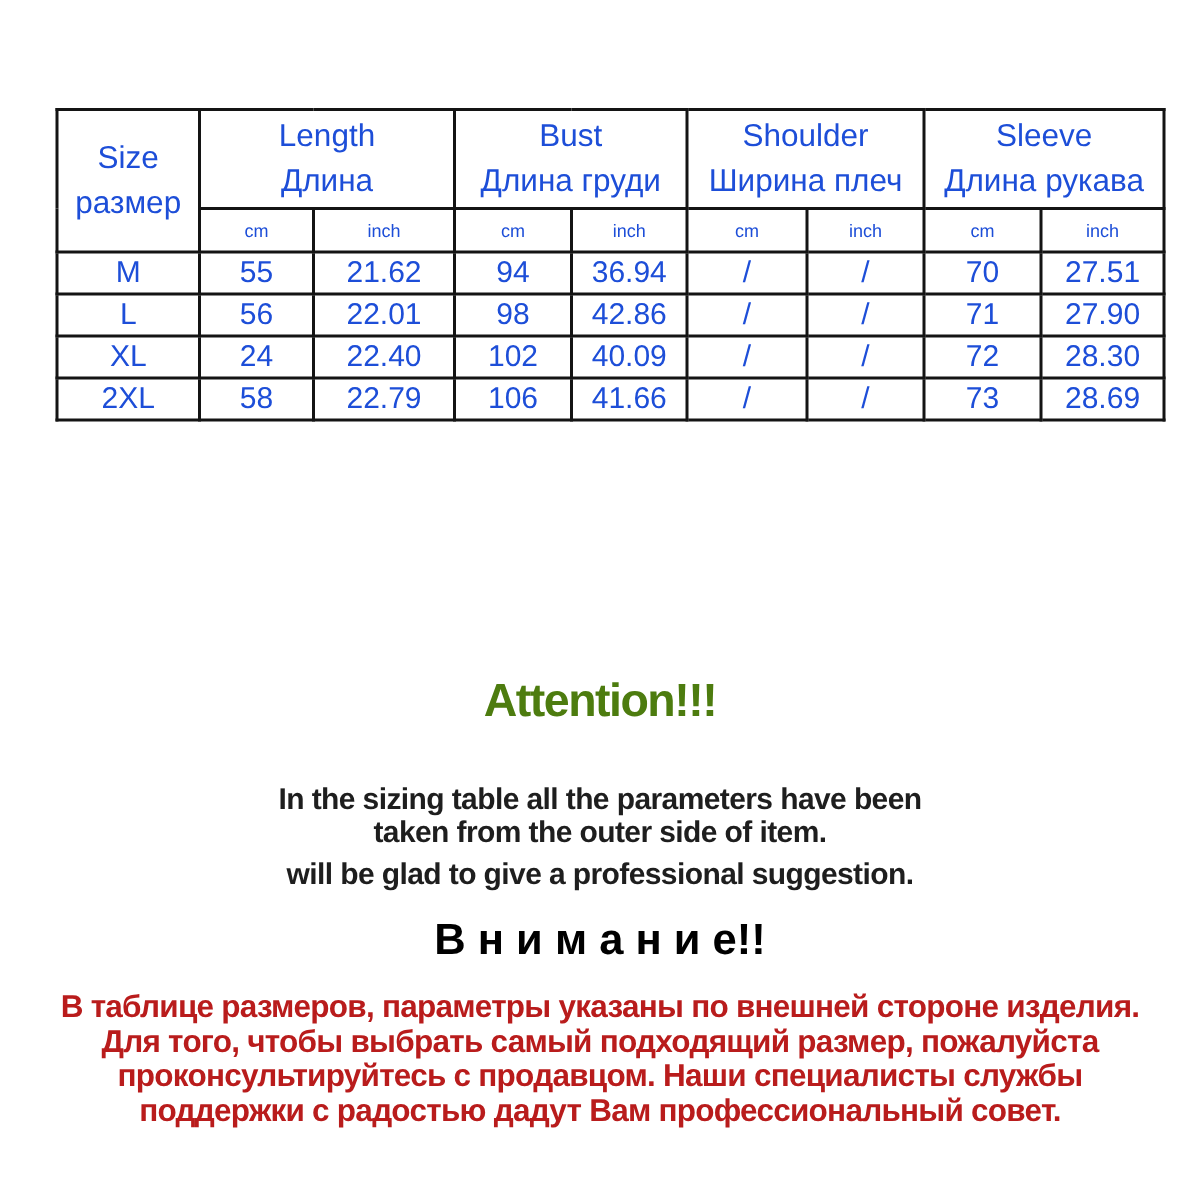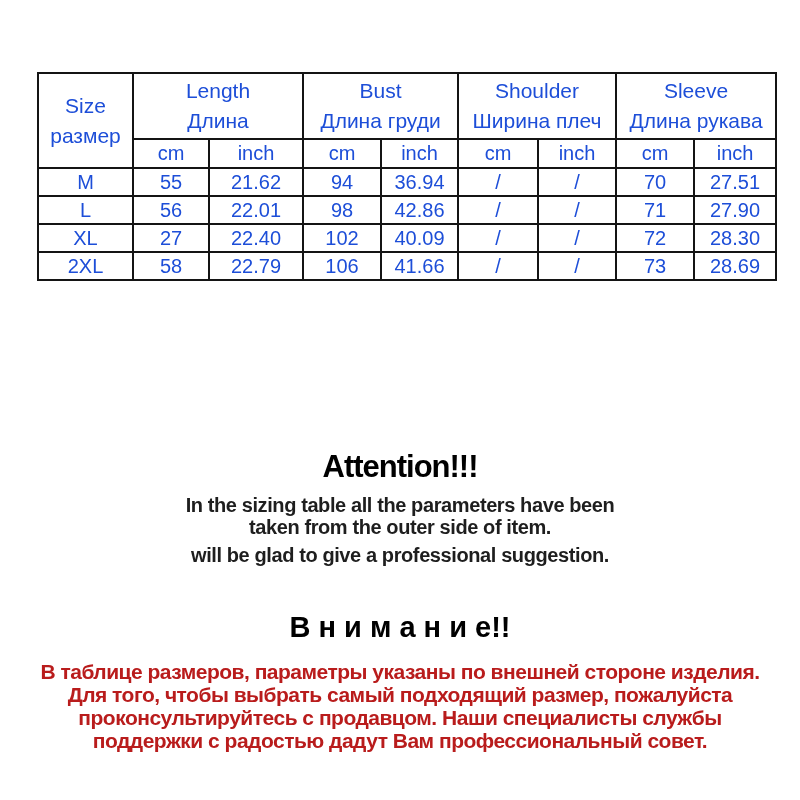--- a/index.html
+++ b/index.html
@@ -27,45 +27,46 @@
   }
   table.size-table td {
     border: 2px solid #141414;
     text-align: center;
     vertical-align: middle;
     padding: 0;
     font-weight: 400;
   }
   tr.group-row td { height: 64px; font-size: 21px; line-height: 1.42; }
   td.corner { font-size: 21px; line-height: 1.42; }
-  tr.unit-row td { height: 27px; font-size: 20px; }
+  tr.unit-row td { height: 27px; font-size: 12px; }
   tr.data-row td { height: 26px; font-size: 20px; }
 
   
   .center-block {
     position: absolute;
     left: 0;
     width: 800px;
     text-align: center;
   }
   .attn-title-en {
     top: 449px;
-    color: #000000;
+    color: #4d7c0f;
     font-size: 31px;
     font-weight: 700;
     letter-spacing: -1px;
   }
   .en-para-1 { top: 494px; }
   .en-para-2 { top: 544px; }
   .para-en {
     color: #1e1e1e;
     font-size: 20px;
     line-height: 22px;
     font-weight: 700;
     letter-spacing: -0.4px;
+    margin-top: 28px;
   }
   .attn-title-ru {
     top: 611px;
     color: #000000;
     font-size: 29px;
     font-weight: 700;
   }
   .ru-para { top: 660px; }
   .para-ru {
     color: #b91c1c;
@@ -140,21 +141,21 @@
       <td>22.01</td>
       <td>98</td>
       <td>42.86</td>
       <td>/</td>
       <td>/</td>
       <td>71</td>
       <td>27.90</td>
     </tr>
     <tr class="data-row">
       <td>XL</td>
-      <td>27</td>
+      <td>24</td>
       <td>22.40</td>
       <td>102</td>
       <td>40.09</td>
       <td>/</td>
       <td>/</td>
       <td>72</td>
       <td>28.30</td>
     </tr>
     <tr class="data-row">
       <td>2XL</td>

